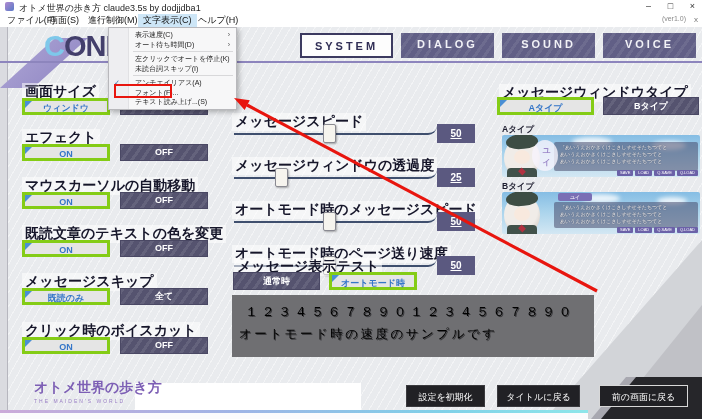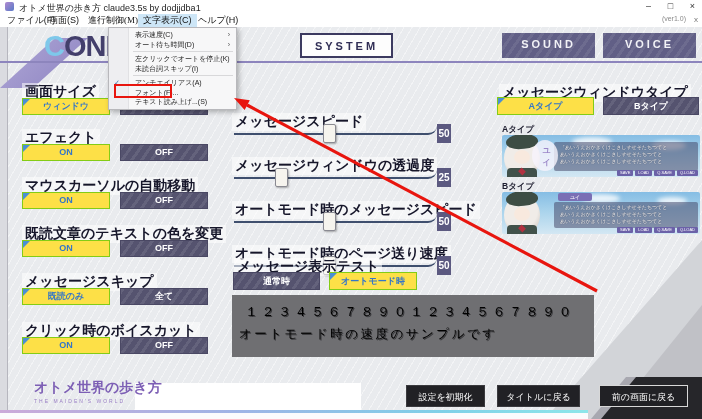--- a/index.html
+++ b/index.html
@@ -49,35 +49,35 @@
          background-image:repeating-linear-gradient(125deg, rgba(255,255,255,.08) 0 3px, rgba(255,255,255,0) 3px 8px); }
   .tab.active { background:#fdfdfd; border:2px solid #3c3a60; color:#302e55; }
 
   
   .jp-label { font-family:"Liberation Serif","DejaVu Serif",serif; font-weight:bold; color:#16162a;
               font-size:14px; white-space:nowrap; background:rgba(255,255,255,.55); display:inline-block;
               padding:0 3px; }
   .srow { position:absolute; left:22px; width:186px; z-index:6; }
   .opt { position:absolute; width:88px; height:17px; line-height:15px; text-align:center;
          font-size:9px; font-weight:bold; cursor:pointer; }
-  .opt.sel { background:#fde047; border:1px solid #84cc16; color:#3576c8; }
+  .opt.sel { background:#e5e5e5; border:3px solid #84cc16; color:#3576c8; }
   .opt.sel::before { content:''; position:absolute; left:0; top:0; border-top:7px solid #4a8fd4;
                      border-right:7px solid transparent; }
   .opt.uns { background:#55536f; color:#fff; border:1px solid #4a4864;
          background-image:repeating-linear-gradient(125deg, rgba(255,255,255,.09) 0 3px, rgba(255,255,255,0) 3px 8px); }
 
   
   .slider-block { position:absolute; left:232px; width:248px; height:42px; z-index:6;margin-top:28px; }
   .track { position:absolute; left:2px; top:21px; width:190px; height:2px; background:#3f4f6e; }
   .thumb { position:absolute; top:12px; width:13px; height:19px; background:#f6f4ee;
            border:1px solid #8a8a92; border-radius:2px; box-shadow:1px 1px 2px rgba(0,0,0,.3); }
   .swoosh { position:absolute; left:192px; top:14px; width:13px; height:9px;
             border-bottom:2px solid #3f4f6e; border-radius:0 0 11px 0; }
-  .valbox { position:absolute; left:205px; top:12px; width:14px; height:19px; background:#5b5980;
-            color:#fff; font-size:10px; font-weight:bold; text-align:center; line-height:19px; }
+  .valbox { position:absolute; left:205px; top:12px; width:38px; height:19px; background:#5b5980;
+            color:#fff; font-size:10px; font-weight:bold; text-align:center; line-height:19px;text-decoration:underline; }
 
   
   .test-btn { position:absolute; height:18px; line-height:16px; text-align:center; font-size:9px;
               font-weight:bold; z-index:6; cursor:pointer; }
   .test-box { position:absolute; left:232px; top:295px; width:362px; height:62px; background:#6f6f72; z-index:6; }
   .test-line { position:absolute; color:#000000; text-shadow:1px 1px 0 #39393c; white-space:nowrap; }
 
   
   .preview { position:absolute; left:502px; width:198px; height:42px; overflow:hidden; border-radius:2px;
              background:linear-gradient(180deg,#85bde4 0%,#a9d3ec 45%,#d3e7f3 100%); z-index:6; }
@@ -148,37 +148,38 @@
     <div class="win-controls">
       <div class="win-btn">–</div>
       <div class="win-btn">□</div>
       <div class="win-btn">×</div>
     </div>
   </div>
 
   <div class="menubar">
     <div class="menu-item" style="left:2px;">ファイル(F)</div>
     <div class="menu-item" style="left:44px;">画面(S)</div>
-    <div class="menu-item" style="left:83px;font-family:Liberation Serif, serif;">進行制御(M)</div>
+    <div class="menu-item" style="left:83px;">進行制御(M)</div>
     <div class="menu-item hl" style="left:138px;">文字表示(C)</div>
     <div class="menu-item" style="left:193px;">ヘルプ(H)</div>
   </div>
   <div class="version-badge">(ver1.0)</div>
   <div class="mini-close">x</div>
 
   <div class="game-bg"></div>
   <div class="wedge-light"></div>
   <div class="wedge-mid"></div>
   <div class="left-strip"></div>
 
   <div class="hdr-diag"></div>
   <div class="hdr-line"></div>
   <div class="config-logo"><span class="logo-c">C</span><span class="logo-rest">ONFIG</span></div>
 
   <div class="tab active" style="left:300px;">SYSTEM</div>
+  <div class="tab inactive" style="left:401px;">DIALOG</div>
   <div class="tab inactive" style="left:502px;">SOUND</div>
   <div class="tab inactive" style="left:603px;">VOICE</div>
 
   <div class="srow" style="top:82px;">
     <span class="jp-label">画面サイズ</span>
     <div class="opt sel" style="left:0;top:16px;">ウィンドウ</div>
     <div class="opt uns" style="left:98px;top:16px;">フルスクリーン</div>
   </div>
   <div class="srow" style="top:128px;">
     <span class="jp-label">エフェクト</span>

